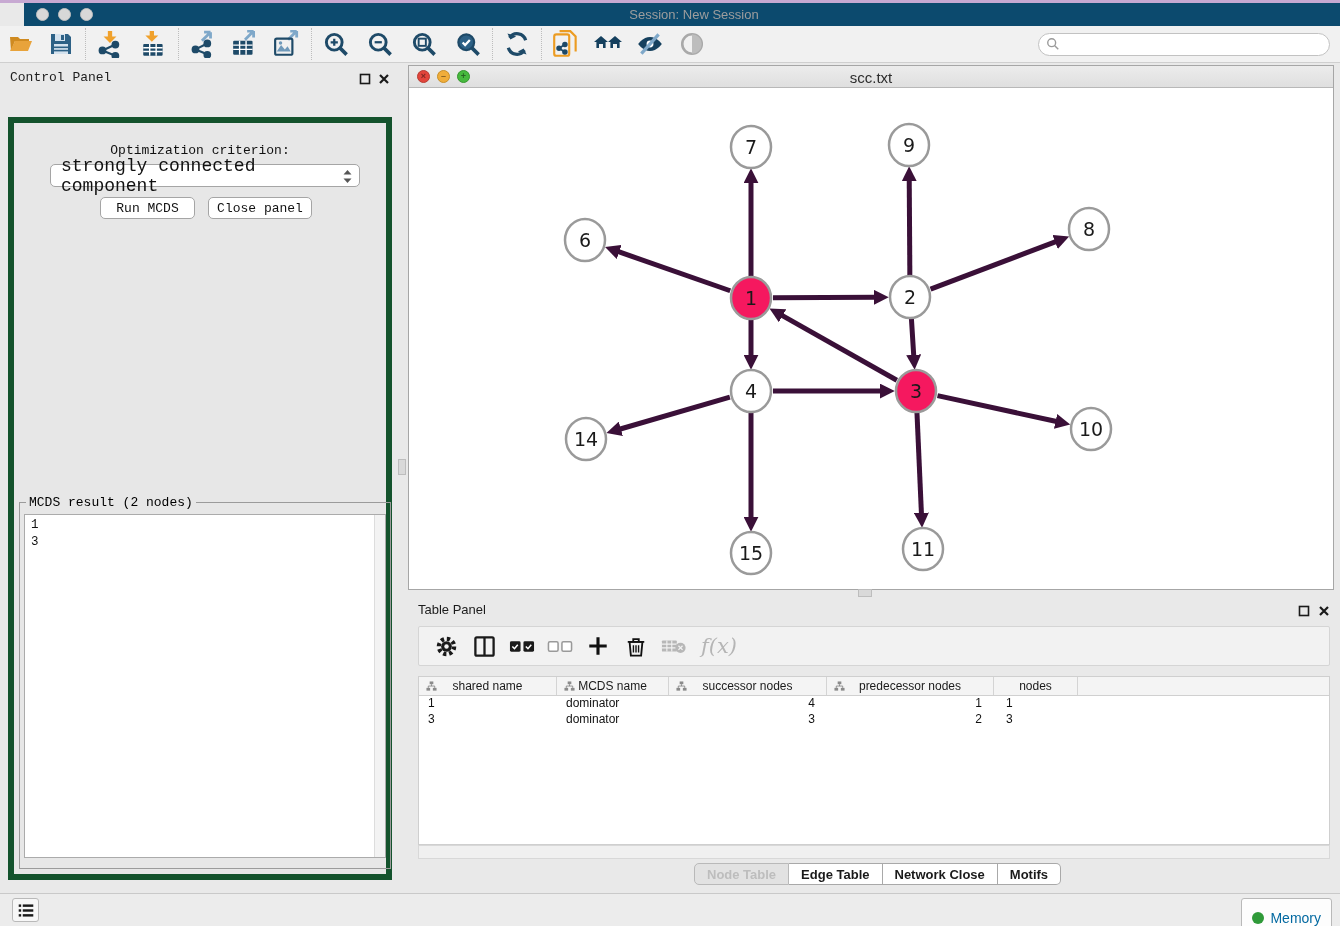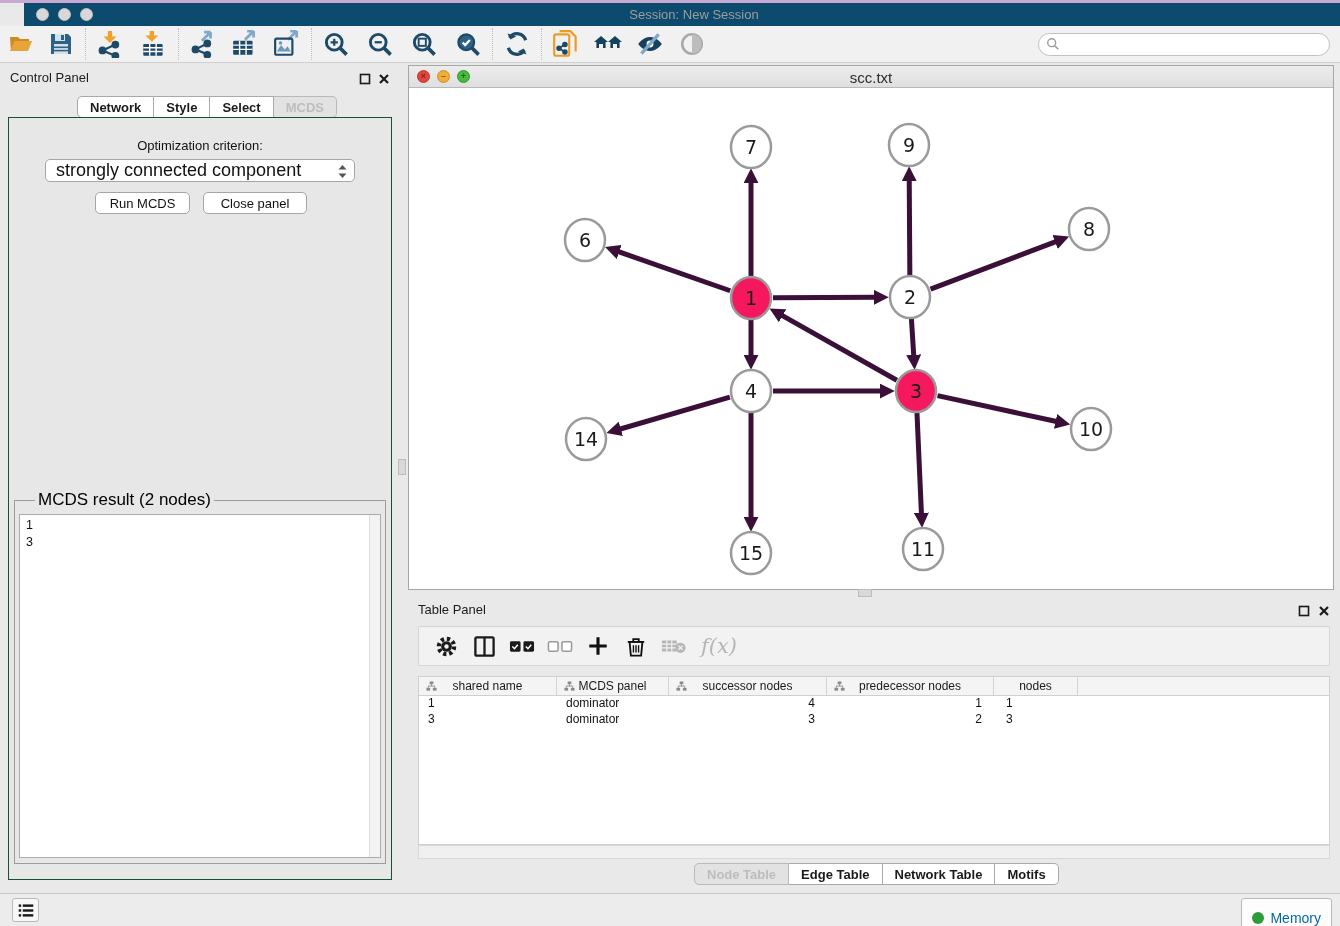--- a/index.html
+++ b/index.html
@@ -15,37 +15,37 @@
 
   
   .toolbar { position:absolute; left:0; top:26px; width:100%; height:37px; background:#f1f1f1; border-bottom:1px solid #cfcfcf; display:flex; align-items:center; }
   .tbtn { width:30px; height:30px; display:flex; align-items:center; justify-content:center; flex:0 0 auto; }
   .tsep { width:1px; height:32px; border-left:1px dotted #bdbdbd; margin:0 9px; flex:0 0 auto; }
   .search-wrap { position:absolute; right:10px; top:7px; width:292px; height:23px; }
   .search-input { width:100%; height:100%; border:1px solid #c2c2c2; border-radius:12px; background:#fff; padding-left:26px; font-size:12px; outline:none; color:#333; }
   .search-glass { position:absolute; left:8px; top:4px; }
 
   
-  .cpanel { position:absolute; left:0; top:65px; width:400px; height:823px; background:#e9e9e9; }
+  .cpanel { position:absolute; left:0; top:65px; width:400px; height:823px; background:#e9e9e9;font-family:Liberation Mono, monospace; }
   .panel-head { position:absolute; left:10px; top:5px; font-size:13px; color:#1c1c1c; }
   .mini-ic { position:absolute; top:8px; cursor:pointer; }
   .cp-tabs { position:absolute; left:77px; top:31px; height:22px; display:flex; }
   .seg { height:22px; border:1px solid #a9a9a9; border-left:none; background:#fff; color:#1a1a1a; font-size:13px; font-weight:700; display:flex; align-items:center; justify-content:center; padding:0 12px; }
   .seg:first-child { border-left:1px solid #a9a9a9; border-radius:5px 0 0 5px; }
   .seg:last-child { border-radius:0 5px 5px 0; }
   .seg.active { background:#e2e2e2; color:#bdbdbd; border-color:#b9b9b9; }
-  .cp-content { position:absolute; left:8px; top:52px; width:384px; height:763px; background:#e7e7e7; border:1px solid #14532d; }
+  .cp-content { position:absolute; left:8px; top:52px; width:384px; height:763px; background:#e7e7e7; border:6px solid #14532d; }
   .opt-label { position:absolute; left:0; width:100%; top:20px; text-align:center; font-size:13px; color:#111; }
   .select-box { position:absolute; left:36px; top:41px; width:310px; height:23px; background:#fff; border:1px solid #a5a5a5; border-radius:5px; font-size:18px; color:#111; display:flex; align-items:center; padding:0 22px 0 10px; }
   .select-step { position:absolute; right:6px; top:4px; }
   .btn { position:absolute; height:22px; background:#fff; border:1px solid #a5a5a5; border-radius:5px; font-size:13px; color:#111; display:flex; align-items:center; justify-content:center; }
   .btn-run { left:86px; top:74px; width:95px; }
   .btn-close { left:194px; top:74px; width:104px; }
   .result-fs { position:absolute; left:5px; top:372px; width:372px; height:374px; border:1px solid #9b9b9b; padding:4px; }
-  .result-fs legend { font-size:17px; color:#000; padding:0 3px; margin-left:16px; }
+  .result-fs legend { font-size:13px; color:#000; padding:0 3px; margin-left:2px; }
   .result-inner { position:relative; width:100%; height:344px; background:#fff; border:1px solid #ababab; font-size:12.5px; color:#111; padding:2px 6px; line-height:17px; }
   .result-scroll { position:absolute; right:0; top:0; bottom:0; width:11px; background:#f3f3f3; border-left:1px solid #ddd; }
 
   
   .vsplit-handle { position:absolute; left:398px; top:459px; width:8px; height:16px; background:#d9d9d9; border:1px solid #bdbdbd; }
   .hsplit-handle { position:absolute; left:858px; top:589px; width:14px; height:8px; background:#d9d9d9; border:1px solid #bdbdbd; }
 
   
   .net-frame { position:absolute; left:408px; top:65px; width:926px; height:525px; background:#fff; border:1px solid #a6a6a6; }
   .net-titlebar { position:absolute; left:0; top:0; width:100%; height:22px; background:linear-gradient(#ececec,#dfdfdf); border-bottom:1px solid #b8b8b8; }
@@ -255,26 +255,20 @@
 
   <div class="cpanel">
     <div class="panel-head">Control Panel</div>
     <svg class="mini-ic" style="left:359px" width="12" height="12" viewBox="0 0 12 12">
         <rect x="1.5" y="1.5" width="9" height="9" fill="none" stroke="#1a1a1a" stroke-width="1.6"></rect>
       </svg>
     <svg class="mini-ic" style="left:378px" width="12" height="12" viewBox="0 0 12 12">
         <path d="M2 2l8 8M10 2l-8 8" stroke="#1a1a1a" stroke-width="2.2"></path>
       </svg>
 
-    <div class="cp-tabs">
-      <div class="seg">Network</div>
-      <div class="seg">Style</div>
-      <div class="seg">Select</div>
-      <div class="seg active">MCDS</div>
-    </div>
 
     <div class="cp-content">
       <div class="opt-label">Optimization criterion:</div>
       <div class="select-box">
         <span>strongly connected component</span>
         <svg class="select-step" width="11" height="15" viewBox="0 0 11 15">
             <path d="M1.5 5.5L5.5 1l4 4.5z" fill="#555"></path>
             <path d="M1.5 9.5l4 4.5 4-4.5z" fill="#555"></path>
           </svg>
       </div>
@@ -456,21 +450,21 @@
           </div>
         <div class="th c1">
             <svg width="11" height="11" viewBox="0 0 12 12">
               <g fill="#8a8a8a">
                 <rect x="4" y="0.5" width="4" height="3"></rect>
                 <rect x="0.5" y="7.5" width="4" height="3"></rect>
                 <rect x="7.5" y="7.5" width="4" height="3"></rect>
               </g>
               <path d="M6 3.5v2M2.5 7.5v-2h7v2" stroke="#8a8a8a" fill="none"></path>
             </svg>
-            <span>MCDS panel</span>
+            <span>MCDS name</span>
           </div>
         <div class="th c2">
             <svg width="11" height="11" viewBox="0 0 12 12">
               <g fill="#8a8a8a">
                 <rect x="4" y="0.5" width="4" height="3"></rect>
                 <rect x="0.5" y="7.5" width="4" height="3"></rect>
                 <rect x="7.5" y="7.5" width="4" height="3"></rect>
               </g>
               <path d="M6 3.5v2M2.5 7.5v-2h7v2" stroke="#8a8a8a" fill="none"></path>
             </svg>
@@ -505,21 +499,21 @@
         <div class="td ar c3">2</div>
         <div class="td al c4" style="padding-left:12px">3</div>
       </div>
     </div>
 
     <div class="hscroll"></div>
 
     <div class="tp-tabs">
       <div class="seg active">Node Table</div>
       <div class="seg">Edge Table</div>
-      <div class="seg">Network Table</div>
+      <div class="seg">Network Close</div>
       <div class="seg">Motifs</div>
     </div>
   </div>
 
   <div class="statusbar">
     <div class="sb-left-btn">
       <svg width="18" height="17" viewBox="0 0 22 21">
           <g fill="#1a1a1a">
             <rect x="2" y="3" width="3" height="3"></rect>
             <rect x="7" y="3" width="13" height="3"></rect>

